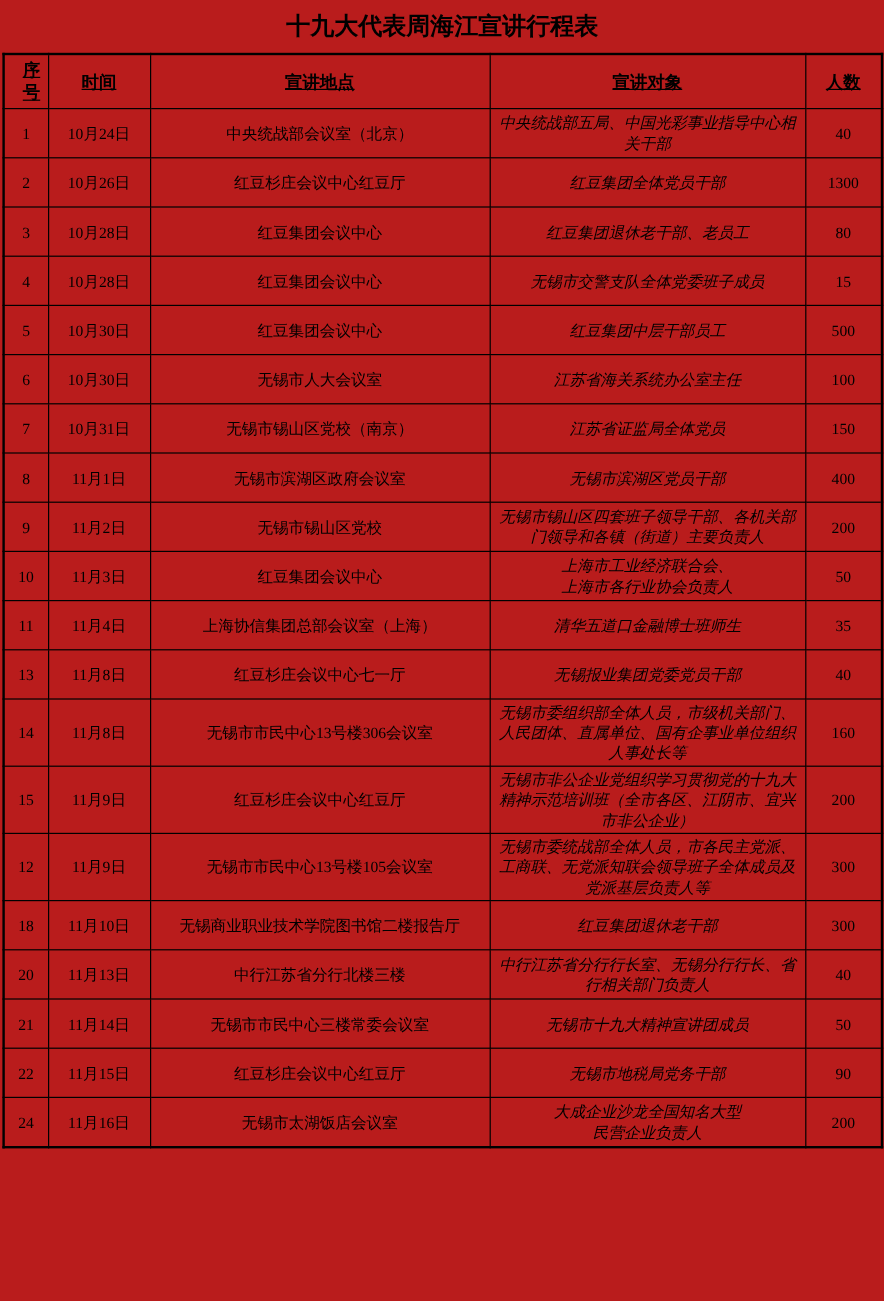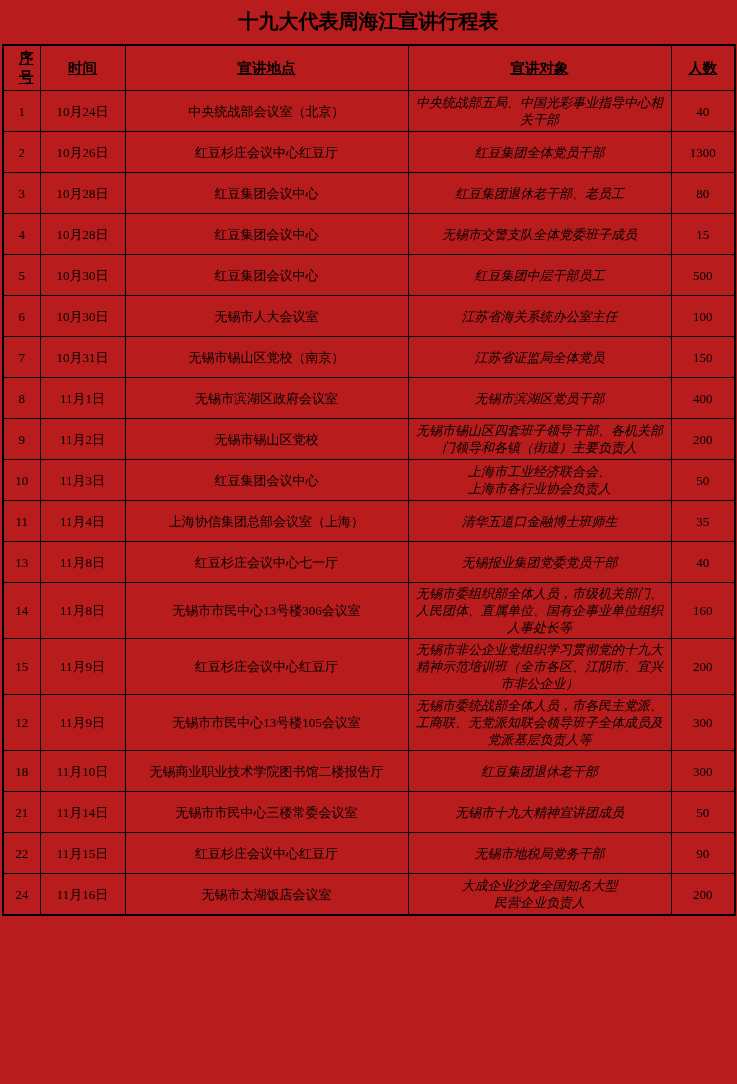--- a/index.html
+++ b/index.html
@@ -191,20 +191,27 @@
           <td class="col-count">300</td>
         </tr>
         <tr>
           <td class="col-num">18</td>
           <td class="col-time">11月10日</td>
           <td class="col-location">无锡商业职业技术学院图书馆二楼报告厅</td>
           <td class="col-audience">红豆集团退休老干部</td>
           <td class="col-count">300</td>
         </tr>
         <tr>
+          <td class="col-num">20</td>
+          <td class="col-time">11月13日</td>
+          <td class="col-location">中行江苏省分行北楼三楼</td>
+          <td class="col-audience">中行江苏省分行行长室、无锡分行行长、省行相关部门负责人</td>
+          <td class="col-count">40</td>
+        </tr>
+        <tr>
           <td class="col-num">21</td>
           <td class="col-time">11月14日</td>
           <td class="col-location">无锡市市民中心三楼常委会议室</td>
           <td class="col-audience">无锡市十九大精神宣讲团成员</td>
           <td class="col-count">50</td>
         </tr>
         <tr>
           <td class="col-num">22</td>
           <td class="col-time">11月15日</td>
           <td class="col-location">红豆杉庄会议中心红豆厅</td>

